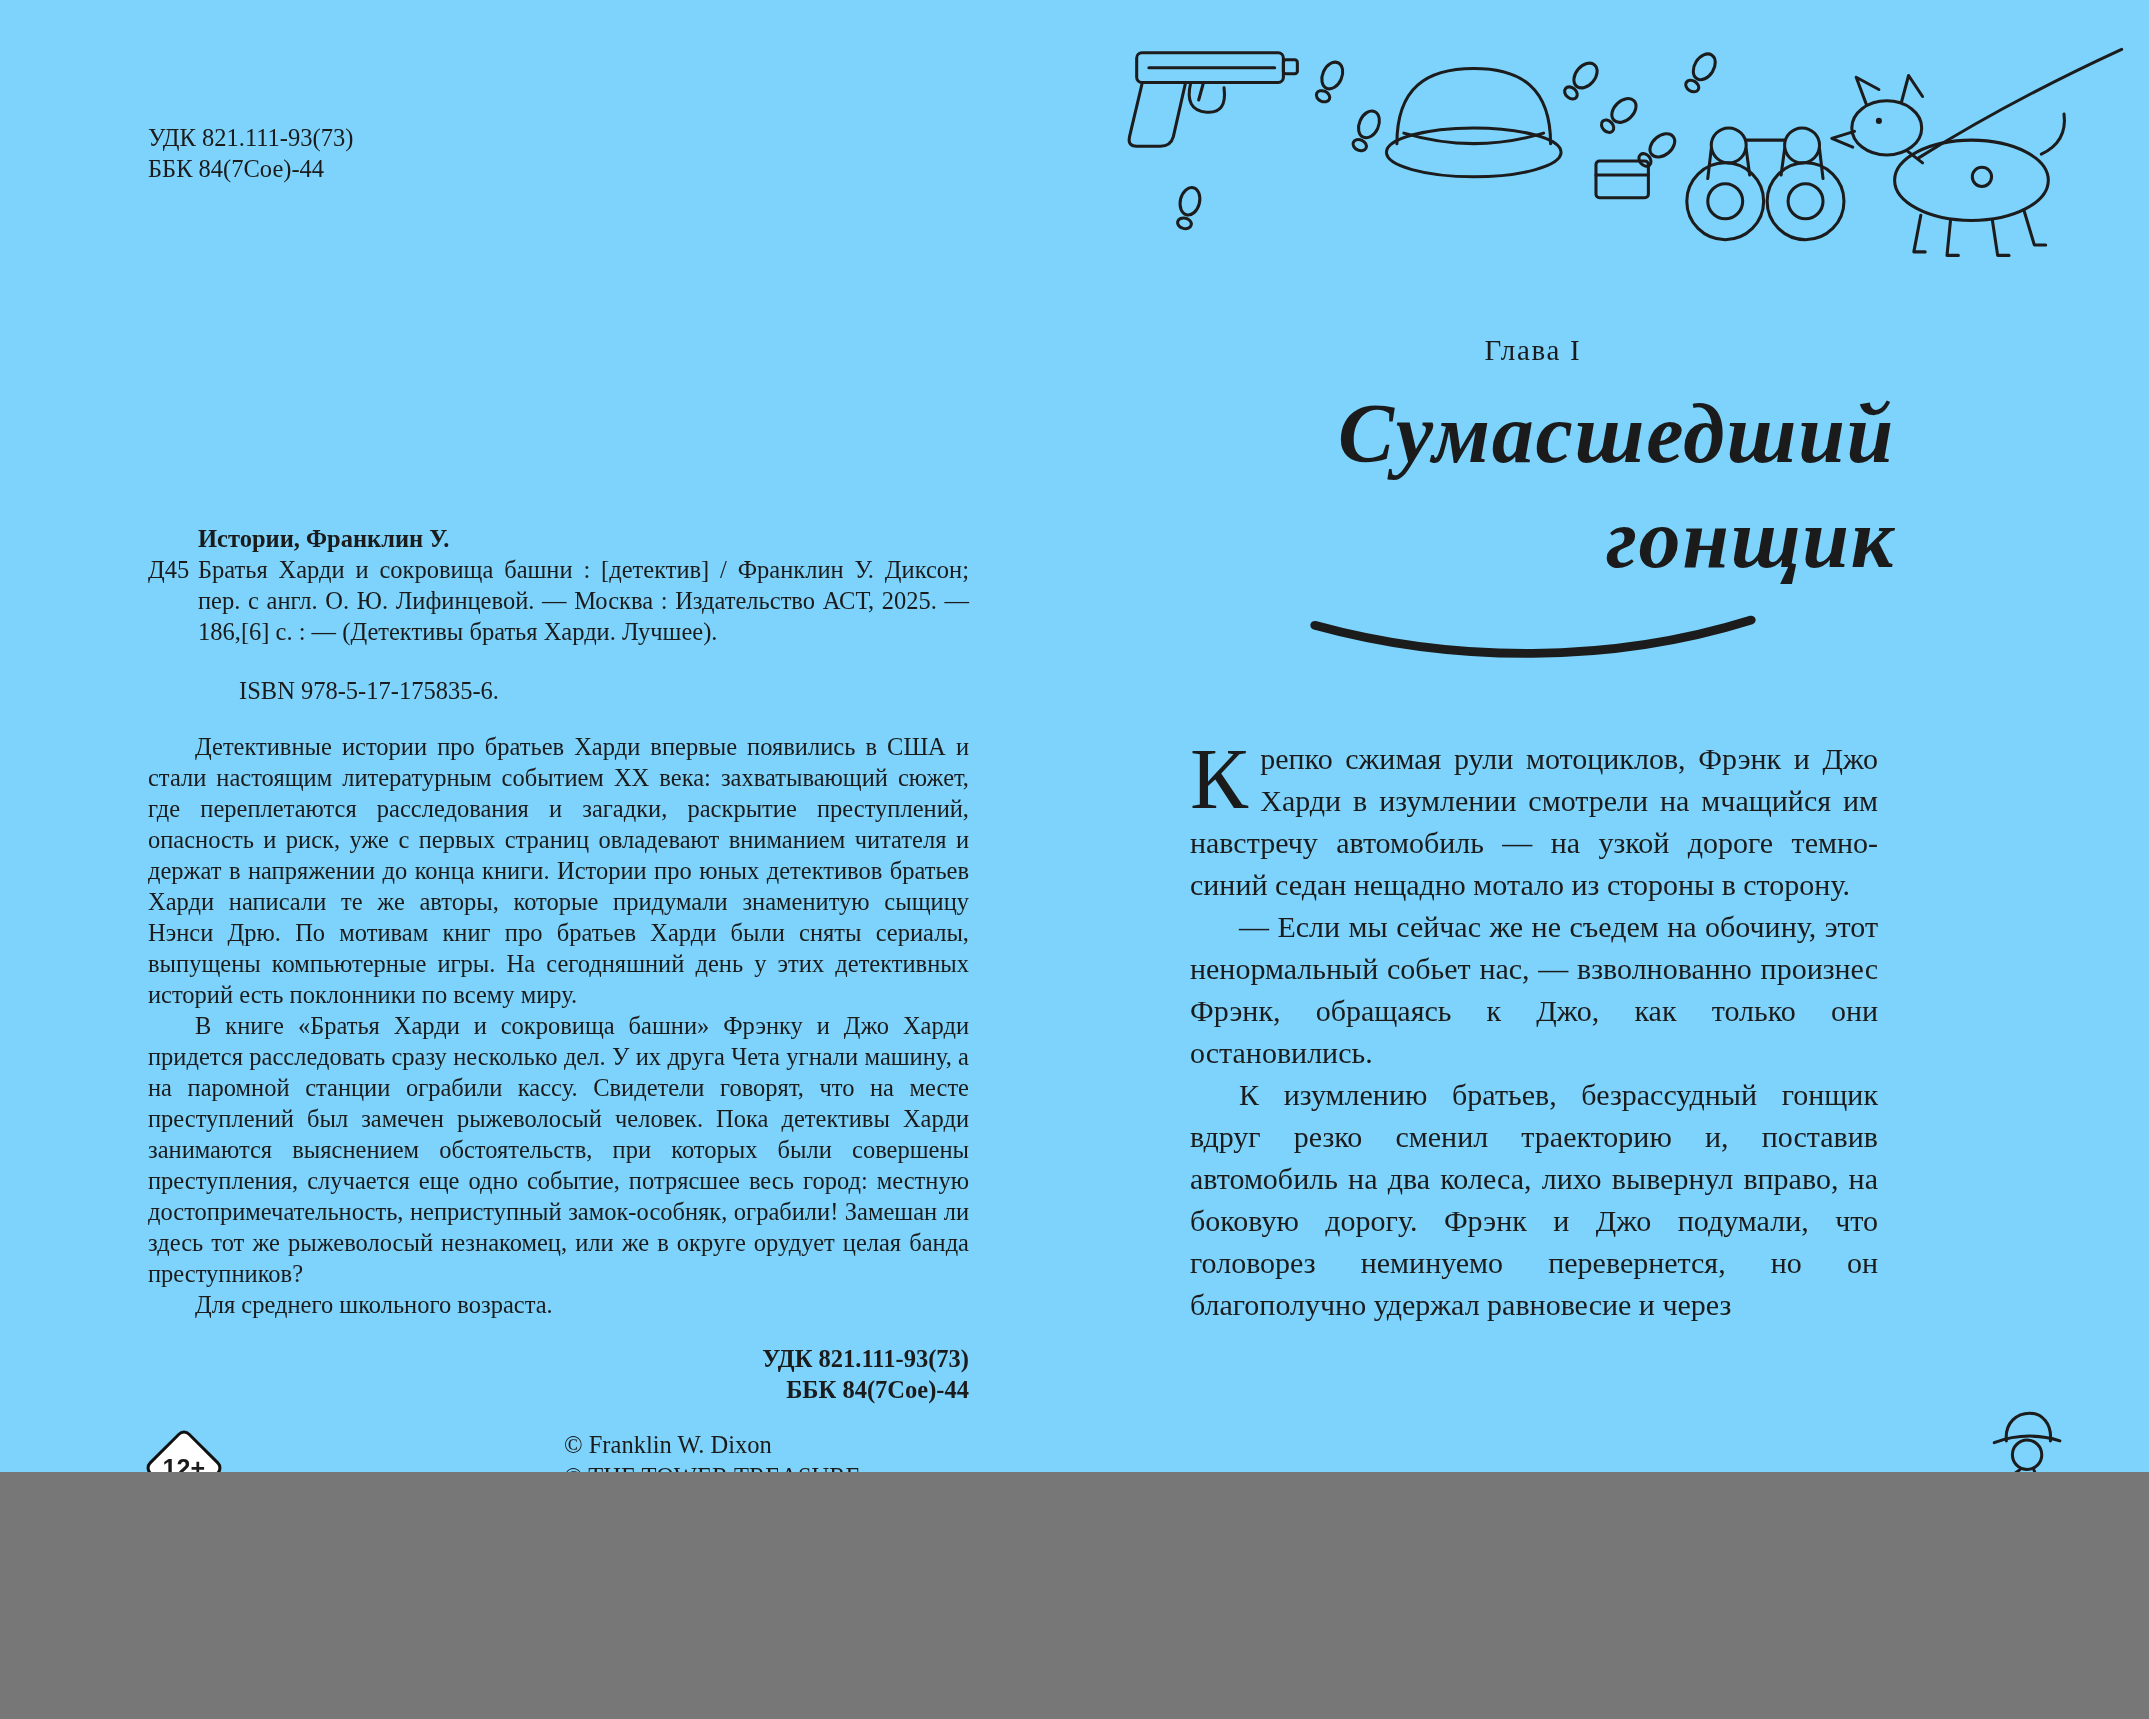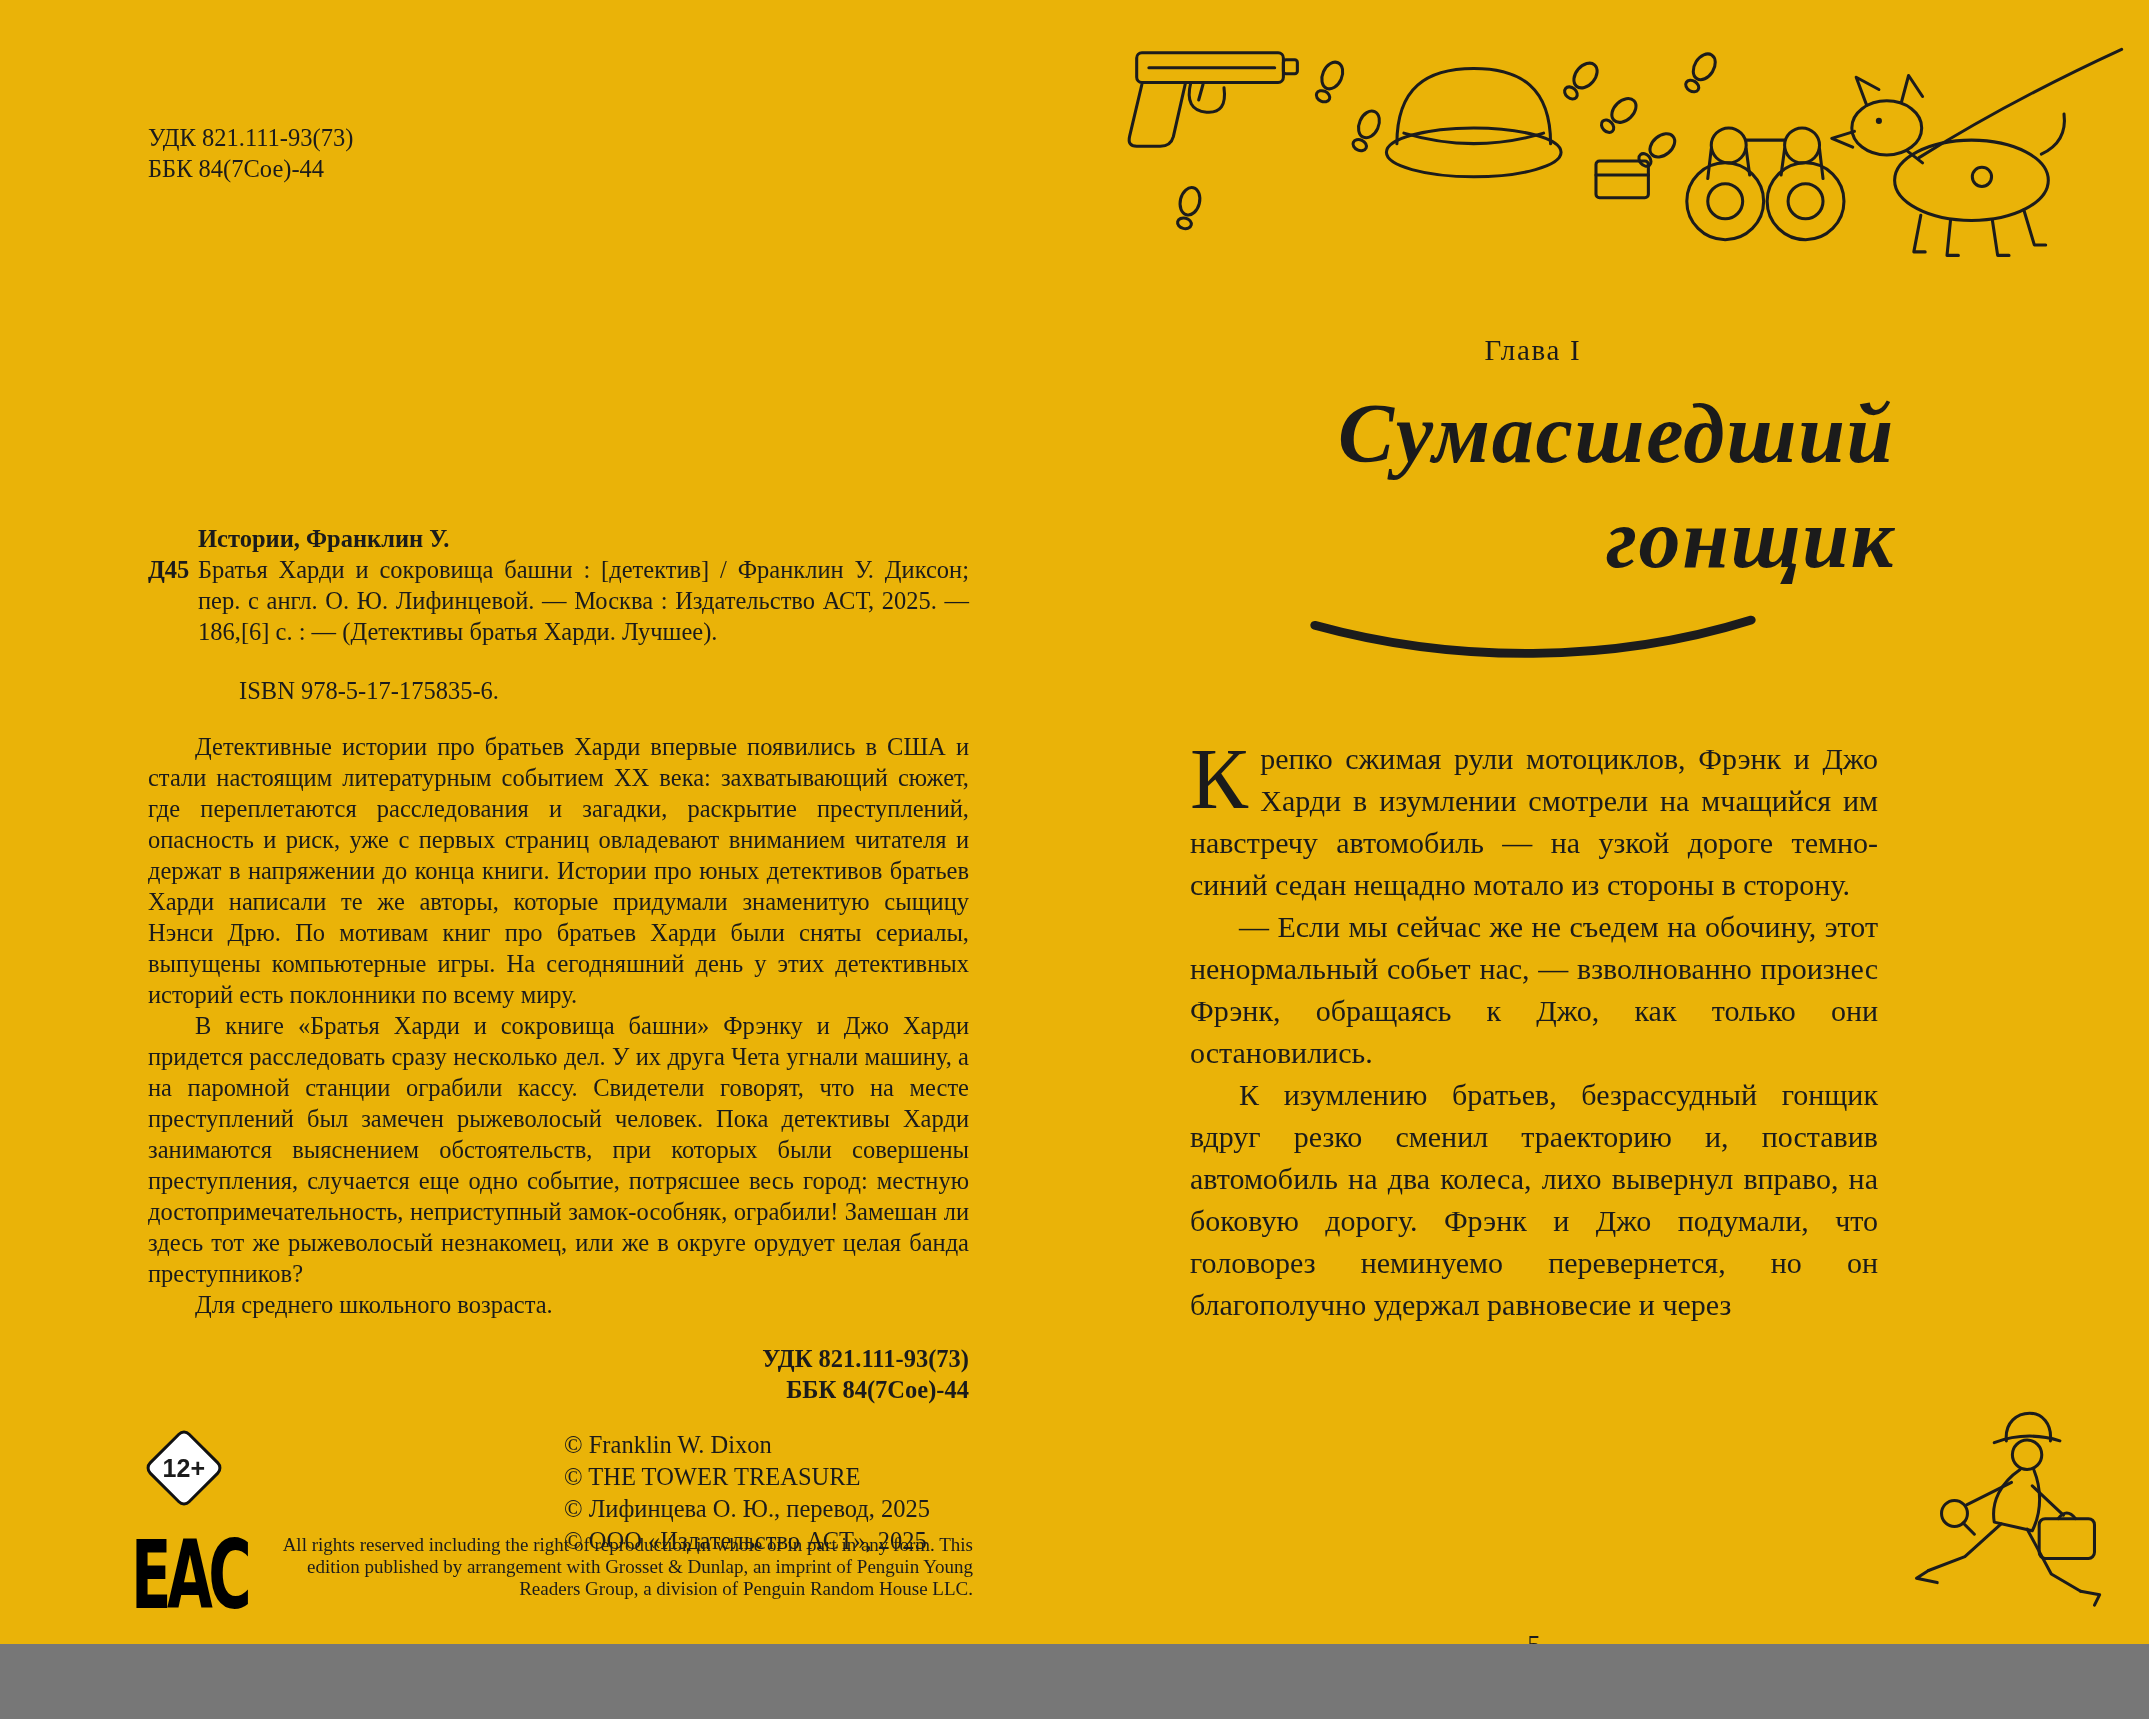--- a/index.html
+++ b/index.html
@@ -1,29 +1,29 @@
 <!DOCTYPE html>
 <html lang="ru" style="font-size:14px"><head>
 <meta charset="utf-8">
 <style>
   * { margin:0; padding:0; box-sizing:border-box; }
   body { background:#777; }
   .canvas{
-    position:relative; width:2149px; height:1644px; margin:0 auto;
-    background:#eab308; color:#1b1b1b;
+    position:relative; width:2149px; height:1472px; margin:0 auto;
+    background:#7dd3fc; color:#1b1b1b;
     font-family:"Liberation Serif","DejaVu Serif",serif;
     overflow:hidden;
   }
 
   
   .left-col{ position:absolute; left:148px; top:122px; width:821px; font-size:24.5px; line-height:31px; }
   .udk-top{ margin-bottom:339px; }
   .bib-author{ padding-left:50px; font-weight:700; }
   .bib-entry-row{ position:relative; }
-  .bib-code{ position:absolute; left:0; top:0; font-weight:700; }
+  .bib-code{ position:absolute; left:0; top:0; font-weight:400; }
   .bib-entry{ padding-left:50px; text-align:justify; }
   .isbn{ padding-left:91px; margin-top:28px; margin-bottom:24.5px; }
   .annotation p{ text-align:justify; text-indent:47px; }
   .age-note{ text-indent:47px; margin-bottom:23px; }
   .udk-bottom{ text-align:right; font-weight:700; margin-top:10.5px; }
   .copyright-block{ margin-top:24.5px; margin-left:416px; line-height:32px; }
 
   .badge-12{
     position:absolute; left:155px; top:1439px; width:58px; height:58px;
     border:3.5px solid #111; border-radius:8.7px; transform:rotate(45deg);

